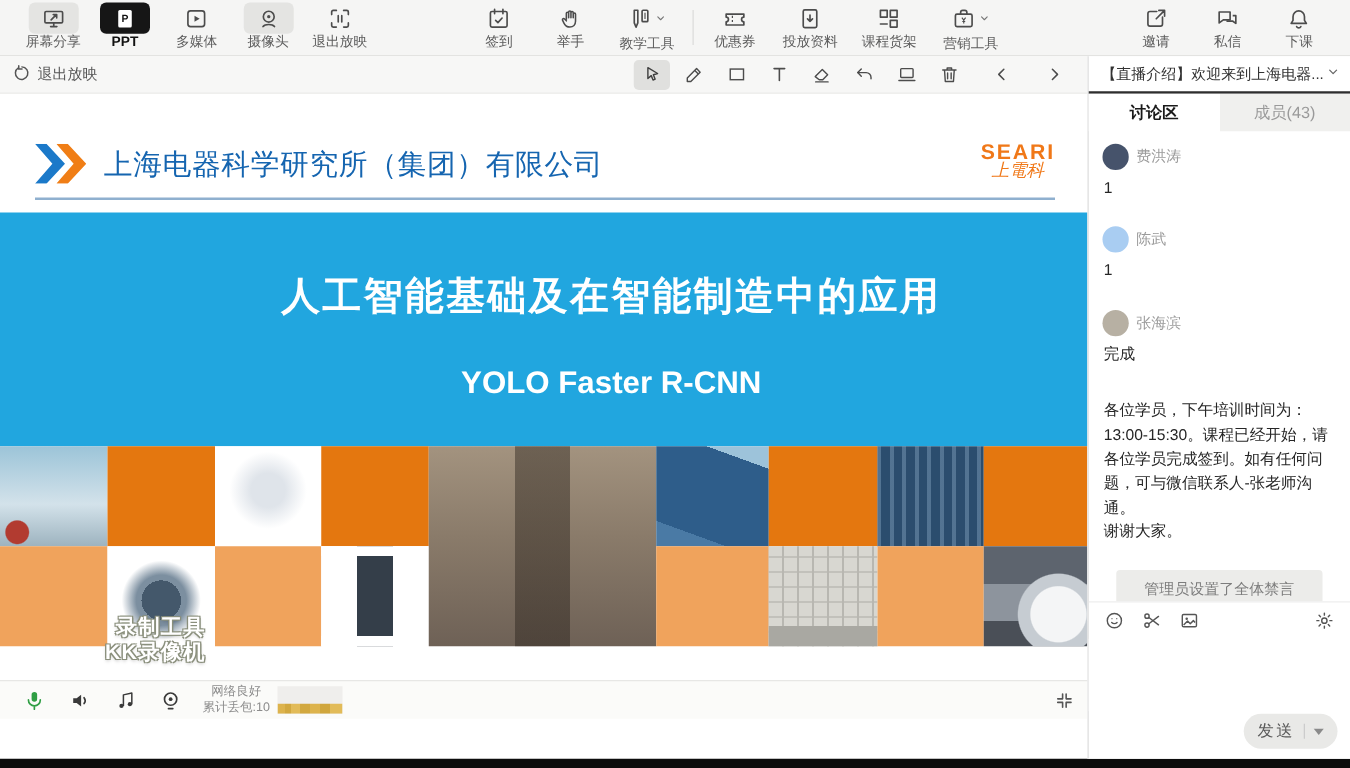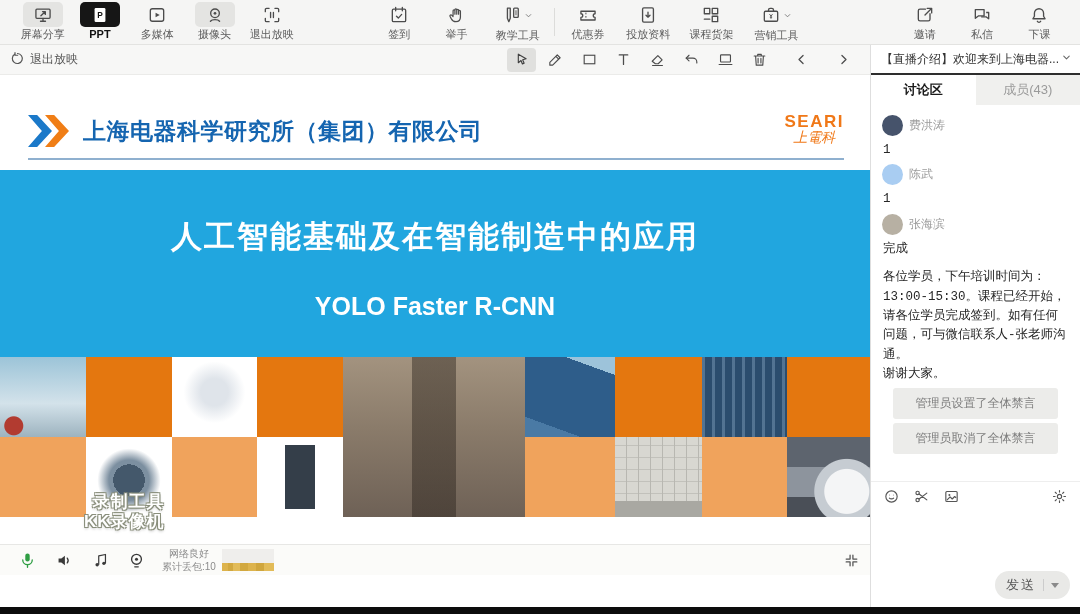--- a/index.html
+++ b/index.html
@@ -33,26 +33,26 @@
   .anno-btn.active{background:#e0e0de;}
   .anno-btn.pager{margin-left:8px;}
 
   .slide{position:absolute;top:76px;left:0;width:870px;height:500px;background:#fff;overflow:hidden;}
   .slide-header{position:absolute;top:28px;left:28px;right:26px;height:56px;
                 border-bottom:2px solid #8fb0cf;display:flex;align-items:center;box-sizing:border-box;}
   .chev{width:24px;height:32px;display:inline-block;
         clip-path:polygon(0 0,38% 0,100% 50%,38% 100%,0 100%,58% 50%);}
   .chev.blue{background:#1b79c9;}
   .chev.orange{background:#f07e16;margin-left:-7px;}
-  .company{color:#1565b0;font-weight:bold;font-size:23px;margin-left:14px;letter-spacing:.5px;}
+  .company{color:#1565b0;font-weight:normal;font-size:23px;margin-left:14px;letter-spacing:.5px;}
   .seari{margin-left:auto;text-align:center;color:#f07818;line-height:1.05;padding-bottom:4px;}
   .seari .l1{font-weight:800;font-size:17px;letter-spacing:1.5px;}
   .seari .l2{font-size:14px;font-style:italic;font-family:"Liberation Serif",serif;}
 
-  .banner{position:absolute;top:94px;left:0;width:870px;height:187px;background:#21a6df;color:#fff;}
+  .banner{position:absolute;top:94px;left:0;width:870px;height:187px;background:#21a6df;color:#fff;padding-left:36px;}
   .banner-title{position:absolute;top:46px;width:100%;text-align:center;font-size:31px;
                 font-weight:bold;letter-spacing:2px;}
   .banner-sub{position:absolute;top:122px;width:100%;text-align:center;font-size:25px;font-weight:bold;}
 
   .mosaic{position:absolute;top:281px;left:0;width:870px;height:160px;display:flex;}
   .mcol{display:flex;flex-direction:column;height:160px;}
   .mcell{height:80px;width:100%;}
   .mfull{height:160px;width:100%;}
   .c-od{background:#e4770f;}
   .c-ol{background:#f0a35c;}
@@ -90,21 +90,21 @@
   
   .chat{position:absolute;top:45px;left:870px;width:210px;height:562px;background:#fff;
         border-left:1px solid #dedede;display:flex;flex-direction:column;box-sizing:border-box;}
   .chat-header{height:30px;min-height:30px;display:flex;align-items:center;padding:0 8px 0 10px;
                border-bottom:2px solid #2e2e2e;font-size:12px;color:#333;box-sizing:border-box;cursor:pointer;}
   .chat-header .title{white-space:nowrap;overflow:hidden;flex:1;}
   .chat-tabs{display:flex;height:30px;min-height:30px;}
   .chat-tab{flex:1;display:flex;align-items:center;justify-content:center;font-size:13px;cursor:pointer;}
   .chat-tab.active{color:#1a1a1a;font-weight:bold;background:#fff;}
   .chat-tab.inactive{background:#f0f0ee;color:#9a9a9a;}
-  .chat-msgs{flex:1;overflow:hidden;padding:10px 11px;display:flex;flex-direction:column;gap:4px;font-family:Liberation Mono, monospace;}
+  .chat-msgs{flex:1;overflow:hidden;padding:10px 11px;display:flex;flex-direction:column;gap:21px;}
   .msg-head{display:flex;align-items:center;gap:6px;}
   .avatar{width:21px;height:21px;border-radius:50%;flex:none;}
   .uname{font-size:12px;color:#9b9b9b;}
   .badge{font-size:10px;color:#3f8ce0;background:#dcebfa;padding:1px 4px;border-radius:2px;line-height:1.3;}
   .msg-body{font-size:12.5px;color:#262626;margin:5px 0 0 1px;line-height:1.55;white-space:pre-line;}
   .sysmsg{align-self:center;background:#ececea;color:#7d7d7d;font-size:12px;padding:7px 6px;
           border-radius:3px;width:88%;text-align:center;box-sizing:border-box;}
   .chat-tools{height:30px;min-height:30px;border-top:1px solid #eee;display:flex;align-items:center;
               gap:13px;padding:0 12px;box-sizing:border-box;}
   .tool-gear{margin-left:auto;}

